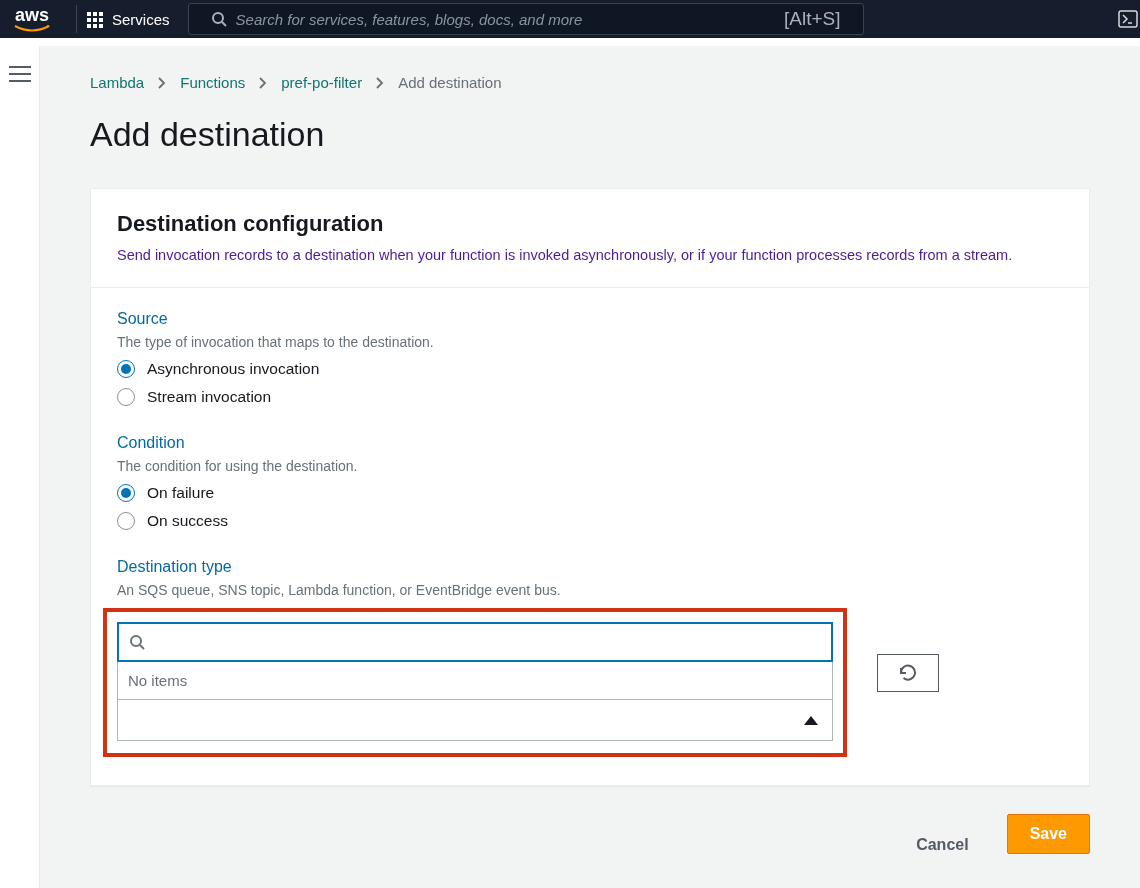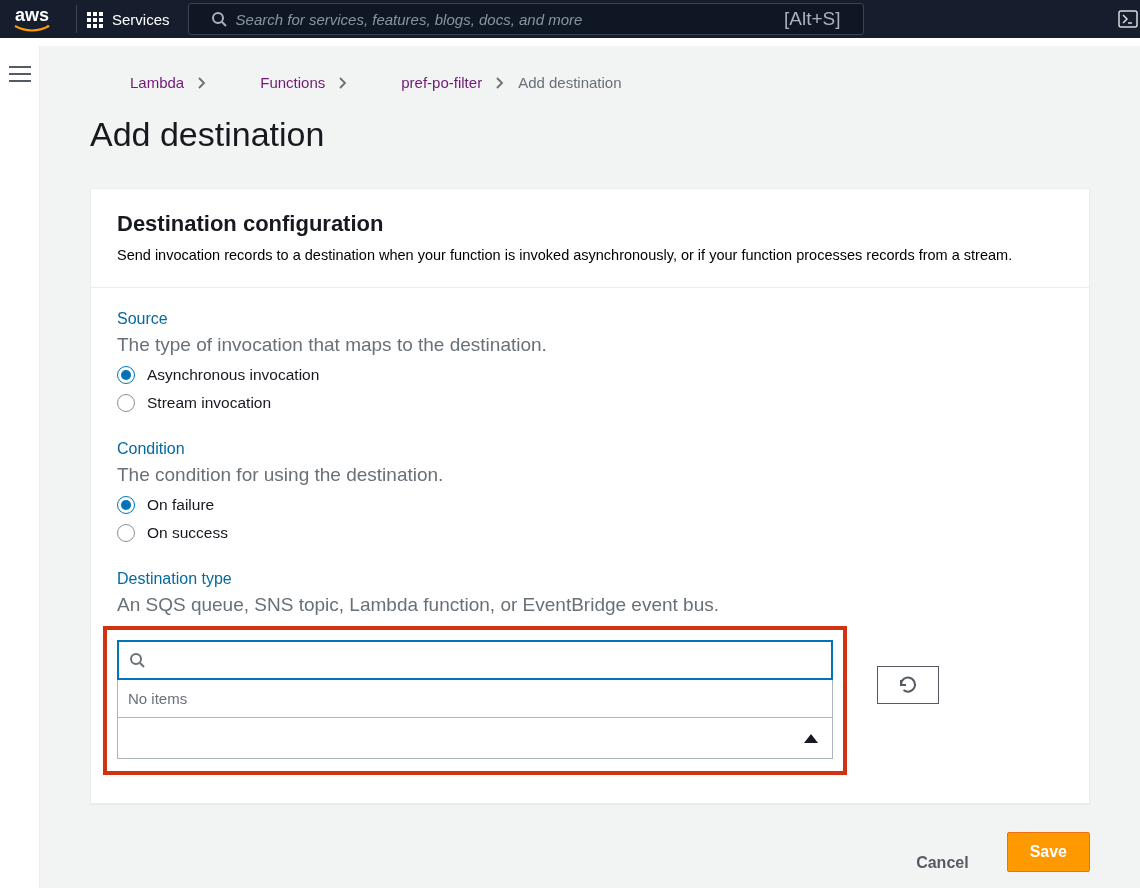--- a/index.html
+++ b/index.html
@@ -74,43 +74,43 @@
     position: absolute;
     left: 40px; top: 46px; right: 0; bottom: 0;
     background: #f2f3f3;
     padding: 28px 0 0 50px;
     overflow: hidden;
   }
   .inner { width: 1000px; }
 
   
   .breadcrumbs { display:flex; align-items:center; gap:14px; font-size:15px; margin-bottom: 24px; }
-  .breadcrumbs a { color:#701a75; text-decoration:none; cursor:pointer;margin-left:40px; }
+  .breadcrumbs a { color:#0f766e; text-decoration:none; cursor:pointer; }
   .bc-sep { color:#687078; font-size:12px; }
   .bc-current { color:#687078; }
 
   h1.page-title { font-size: 34px; font-weight: 400; margin-bottom: 34px; }
 
   
   .panel {
     background: #ffffff;
     border: 1px solid #eaeded;
     box-shadow: 0 1px 1px rgba(0,0,0,0.04);
   }
   .panel-header {
     border-bottom: 1px solid #eaeded;
     padding: 22px 26px 24px;
   }
   .panel-header h2 { font-size: 22px; font-weight: 700; margin-bottom: 10px; }
-  .panel-header p { font-size: 14.5px; color: #000000; }
+  .panel-header p { font-size: 14.5px; color: #4c1d95; }
 
   .panel-body { padding: 22px 26px 28px; }
 
   .field-label { font-size: 16px; font-weight: 400; color:#0369a1; margin-bottom: 6px; }
-  .field-desc { font-size: 19px; color:#687078; margin-bottom: 10px; }
+  .field-desc { font-size: 14px; color:#687078; margin-bottom: 10px; }
 
   .radio-row { display:flex; align-items:center; gap:12px; margin-bottom: 10px; font-size:15.5px; cursor:pointer; }
   .radio-outer { width:18px; height:18px; border:1.5px solid #879196; border-radius:50%; display:flex; align-items:center; justify-content:center; flex:0 0 18px; }
   .radio-outer.checked { border-color:#0073bb; }
   .radio-inner { width:10px; height:10px; border-radius:50%; background:#0073bb; }
 
   .field-block { margin-bottom: 28px; }
 
   
   .red-box {

